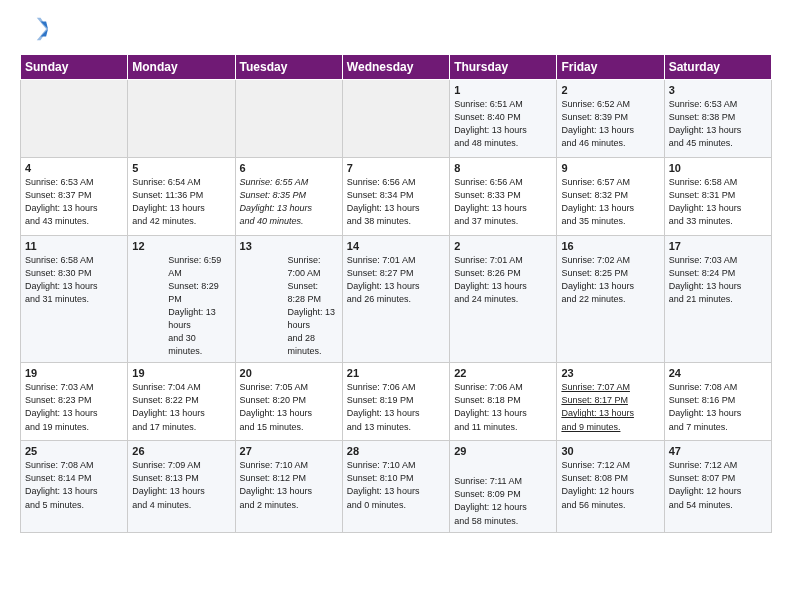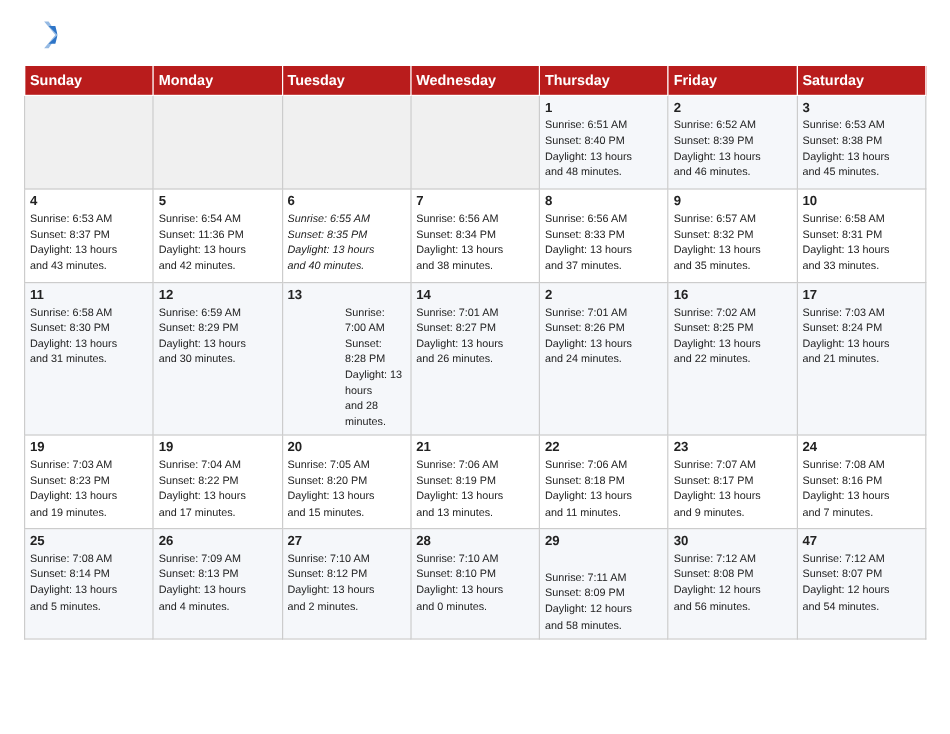--- a/index.html
+++ b/index.html
@@ -48,21 +48,21 @@
     .location {
       font-size: 14px;
       color: #444;
     }
     .calendar {
       width: 100%;
       border-collapse: collapse;
       table-layout: fixed;
     }
     .calendar th {
-      background: #b91c1c;
+      background: #701a75;
       color: #fff;
       font-size: 12px;
       font-weight: bold;
       padding: 5px 4px;
       text-align: left;
       border: 1px solid #fff;
     }
     .calendar td {
       vertical-align: top;
       border: 1px solid #ccc;
@@ -208,21 +208,21 @@
         <tr>
           <td>
             <span class="day-number">11</span>
             <div class="day-info" style="white-space: pre-line;">Sunrise: 6:58 AM
 Sunset: 8:30 PM
 Daylight: 13 hours
 and 31 minutes.</div>
           </td>
           <td>
             <span class="day-number">12</span>
-            <div class="day-info" style="white-space: pre-line;">Sunrise: 6:59 AM
+            <div class="day-info" style="white-space: pre-line; margin-left: 36px;">Sunrise: 6:59 AM
 Sunset: 8:29 PM
 Daylight: 13 hours
 and 30 minutes.</div>
           </td>
           <td>
             <span class="day-number">13</span>
             <div class="day-info" style="white-space: pre-line; margin-left: 48px;">Sunrise: 7:00 AM
 Sunset: 8:28 PM
 Daylight: 13 hours
 and 28 minutes.</div>
@@ -287,21 +287,21 @@
           </td>
           <td>
             <span class="day-number">22</span>
             <div class="day-info" style="white-space: pre-line;">Sunrise: 7:06 AM
 Sunset: 8:18 PM
 Daylight: 13 hours
 and 11 minutes.</div>
           </td>
           <td>
             <span class="day-number">23</span>
-            <div class="day-info" style="white-space: pre-line;">Sunrise: 7:07 AM
+            <div class="day-info" style="white-space: pre-line; text-decoration: underline;">Sunrise: 7:07 AM
 Sunset: 8:17 PM
 Daylight: 13 hours
 and 9 minutes.</div>
           </td>
           <td>
             <span class="day-number">24</span>
             <div class="day-info" style="white-space: pre-line;">Sunrise: 7:08 AM
 Sunset: 8:16 PM
 Daylight: 13 hours
 and 7 minutes.</div>

